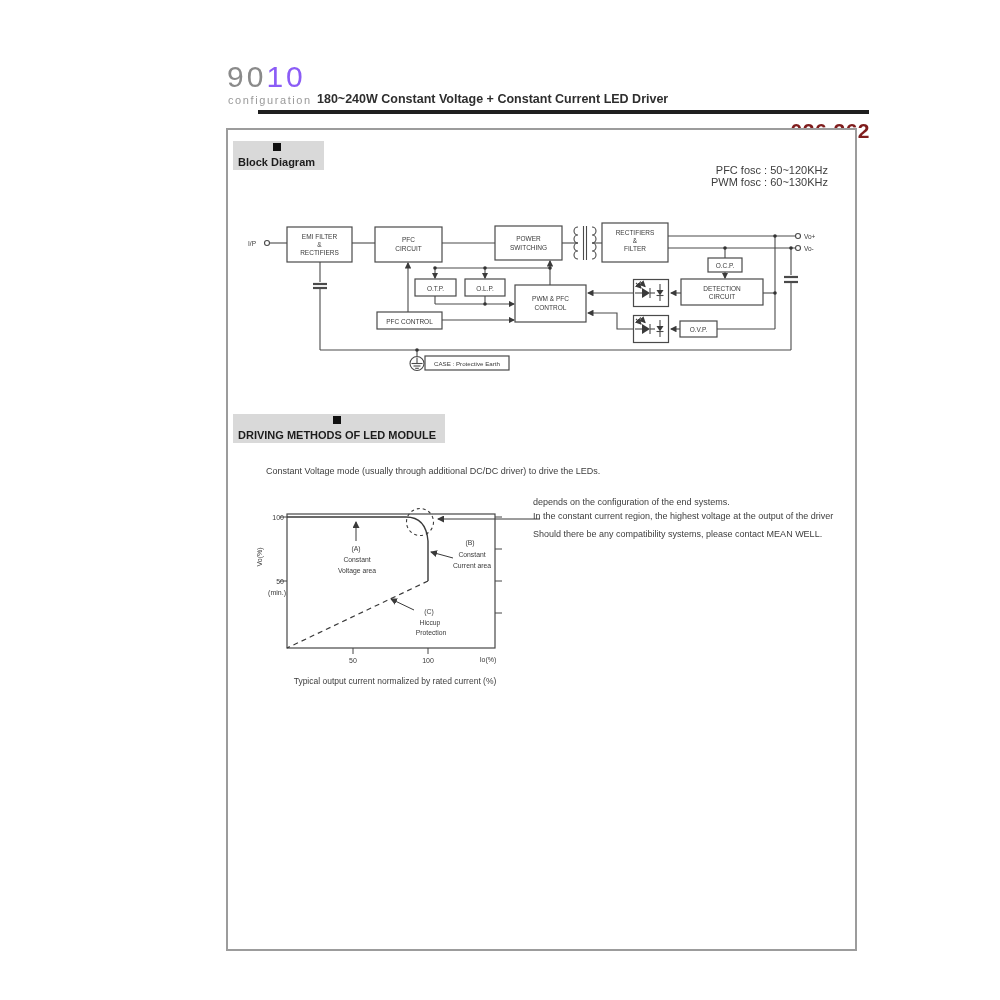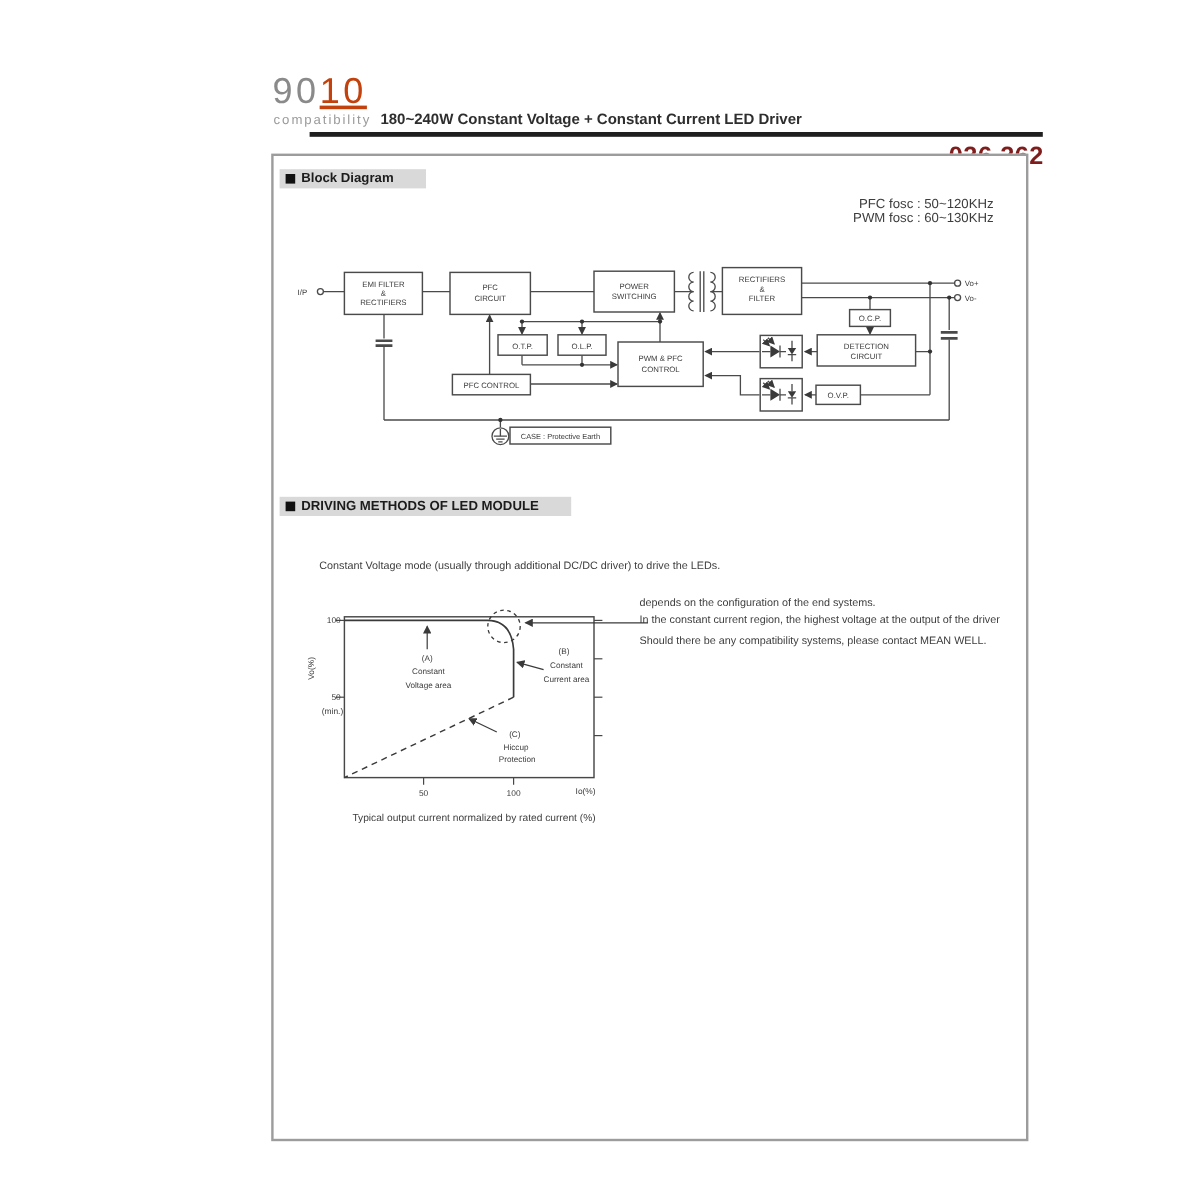--- a/index.html
+++ b/index.html
@@ -1,49 +1,49 @@
 <!DOCTYPE html>
 <html><head>
 <meta charset="utf-8">
 <style>
   html,body{margin:0;padding:0;background:#fff;}
   .page{position:relative;width:1000px;height:1000px;background:#ffffff;overflow:hidden;
         font-family:"Liberation Sans",sans-serif;color:#3a3a3a;}
   .abs{position:absolute;}
   
   .logo-main{font-size:30px;letter-spacing:3px;font-weight:400;line-height:1;}
-  .logo-90{color:#8a8a8a;} .logo-10{color:#c2410c;text-decoration:underline;}
+  .logo-90{color:#8a8a8a;} .logo-10{color:#8b5cf6;}
   .logo-sub{font-size:11px;letter-spacing:1.6px;color:#9a9a9a;}
   .doc-title{font-size:12.5px;font-weight:bold;color:#2e2e2e;white-space:nowrap;}
   .doc-number{font-size:21px;font-weight:bold;color:#7f1d1d;text-align:right;letter-spacing:.5px;margin-top:39px;}
   .title-rule{background:#1f1f1f;height:4px;}
   
   .frame{border:2px solid #9c9c9c;background:#fff;}
   .section-hdr{display:inline-flex;align-items:center;gap:5px;background:#d9d9d9;
-               padding:2px 27px 2px 5px;font-size:11px;font-weight:bold;color:#1c1c1c;white-space:nowrap;}
+               padding:2px 9px 2px 5px;font-size:11px;font-weight:bold;color:#1c1c1c;white-space:nowrap;flex-direction:column;}
   .sq{width:8px;height:8px;background:#111;display:inline-block;}
   .fosc{font-size:11px;color:#3d3d3d;text-align:right;line-height:12px;}
   .note{font-size:9px;color:#3d3d3d;white-space:nowrap;}
   .side-text{font-size:9px;color:#3d3d3d;line-height:13.5px;width:340px;}
   .side-text .gap{margin-top:5px;}
   .caption{font-size:8.5px;color:#3d3d3d;text-align:center;}
   svg text{font-family:"Liberation Sans",sans-serif;fill:#3a3a3a;}
   svg .bx{fill:#ffffff;stroke:#4a4a4a;stroke-width:1.2;}
   svg .wr{stroke:#4a4a4a;stroke-width:1.1;fill:none;}
   svg .thk{stroke:#4a4a4a;stroke-width:2.2;}
   svg .lbl{font-size:6.5px;text-anchor:middle;}
   svg .dot{fill:#333;}
 </style>
 </head>
 <body>
 
 <div class="page">
 
   <div class="abs logo-main" style="left:227px;top:62px;"><span class="logo-90">90</span><span class="logo-10">10</span></div>
-  <div class="abs logo-sub" style="left:228px;top:94px;">compatibility</div>
+  <div class="abs logo-sub" style="left:228px;top:94px;">configuration</div>
   <div class="abs doc-title" style="left:317px;top:92px;">180~240W Constant Voltage + Constant Current LED Driver</div>
   <div class="abs doc-number" style="left:740px;top:80px;width:130px;">026.262</div>
   <div class="abs title-rule" style="left:258px;top:110px;width:611px;"></div>
 
   <div class="abs frame" style="left:226px;top:128px;width:627px;height:819px;"></div>
 
   <div class="abs section-hdr" style="left:233px;top:141px;">
     <span class="sq"></span>
     <span>Block Diagram</span>
   </div>

